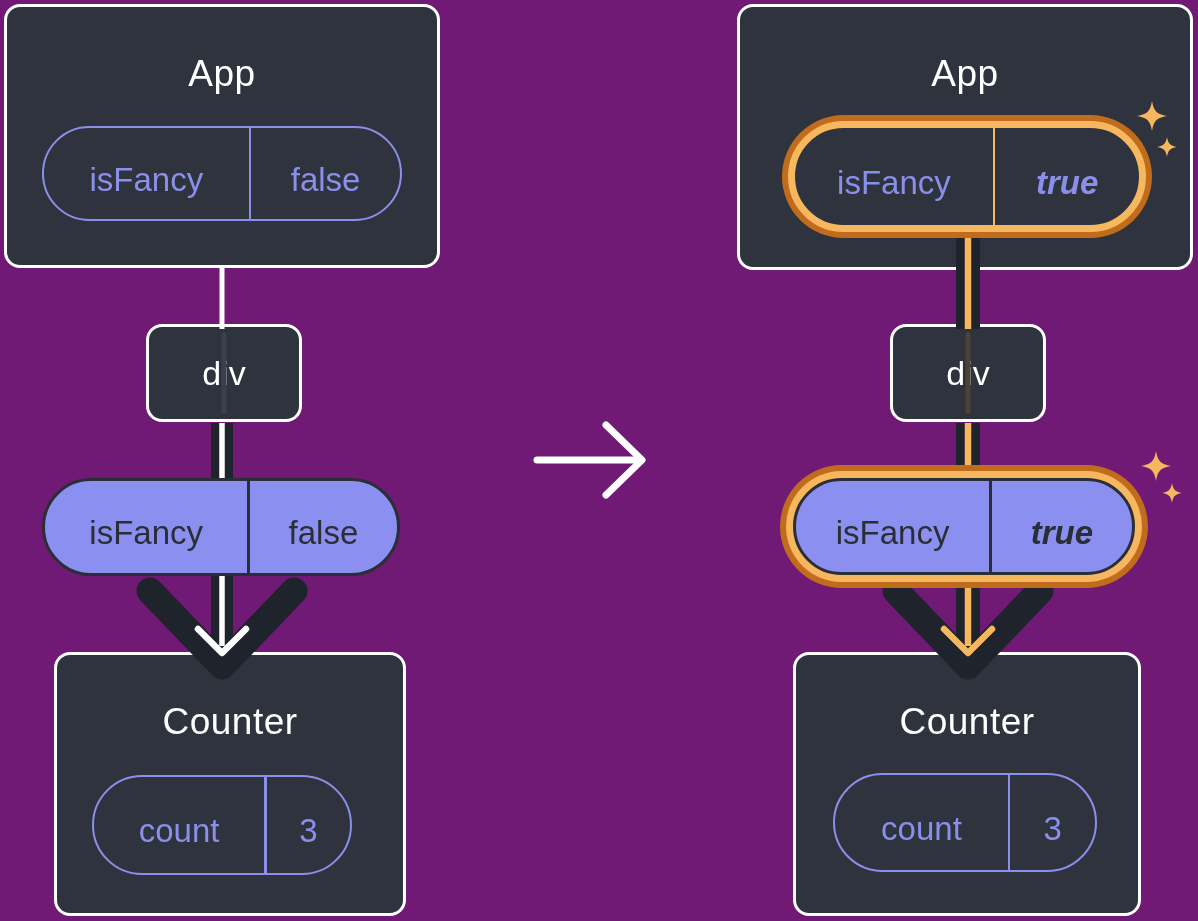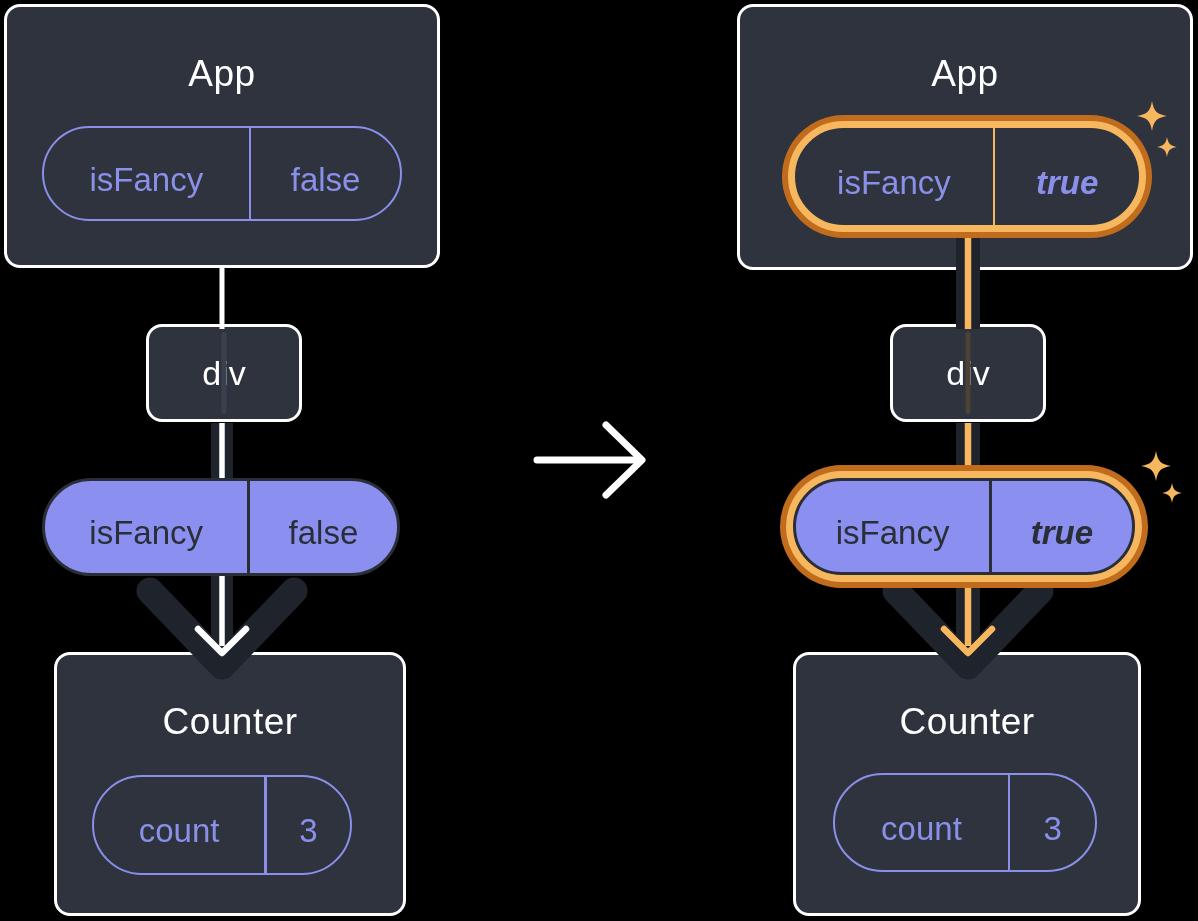--- a/index.html
+++ b/index.html
@@ -1,18 +1,18 @@
 <!DOCTYPE html>
 <html><head>
 <meta charset="utf-8">
 <style>
   html,body{margin:0;padding:0;background:#4C636C;}
   .canvas{
     position:relative;width:1198px;height:921px;overflow:hidden;
-    background:#000000;
+    background:#701a75;
     font-family:"Liberation Sans", sans-serif;
     -webkit-font-smoothing:antialiased;
   }
   .box{
     position:absolute;box-sizing:border-box;
     background:#2E333D;border:3px solid #FFFFFF;border-radius:16px;
   }
   .box-title{
     position:absolute;text-align:center;color:#FFFFFF;
     font-size:37px;font-weight:500;letter-spacing:.5px;

